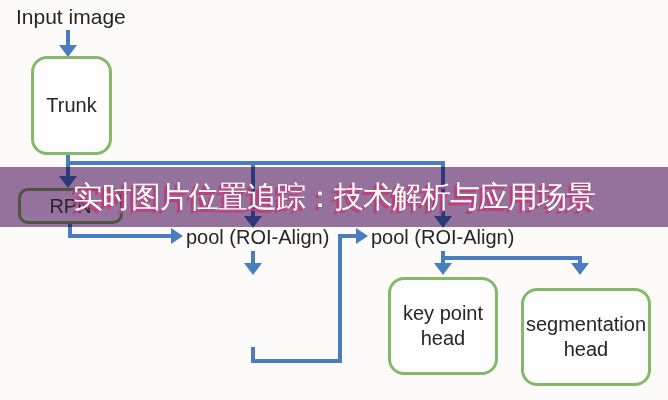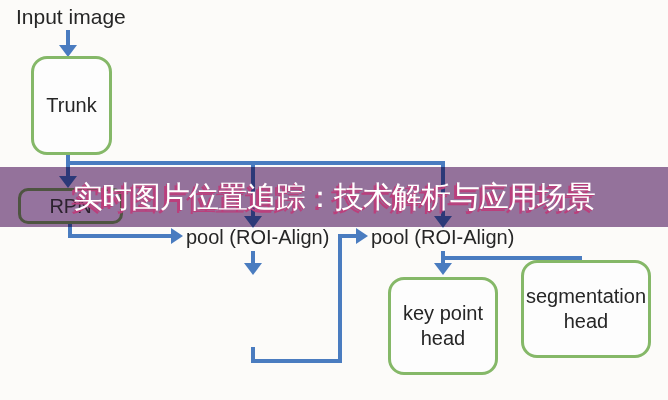--- a/index.html
+++ b/index.html
@@ -90,20 +90,20 @@
   <div class="ah ah-down" style="left:434px;top:263px;"></div>
 
   <div class="seg" style="left:441px;top:256px;width:141px;height:4px;"></div>
   <div class="seg" style="left:578px;top:256px;width:4px;height:9px;"></div>
   <div class="ah ah-down" style="left:571px;top:263px;"></div>
 
   <div class="node" style="left:388px;top:277px;width:110px;height:98px;border-radius:16px;justify-content:center;">
     <span style="display:inline-block;width:90px;">key point head</span>
   </div>
 
-  <div class="node" style="left:521px;top:260px;width:130px;height:98px;border-radius:16px;">
+  <div class="node" style="left:521px;top:288px;width:130px;height:98px;border-radius:16px;">
     <span style="display:inline-block;width:122px;">segmentation head</span>
   </div>
 
   <div class="banner"></div>
   <div class="banner-text">实时图片位置追踪：技术解析与应用场景</div>
 
 </div>
 
 </body></html>

